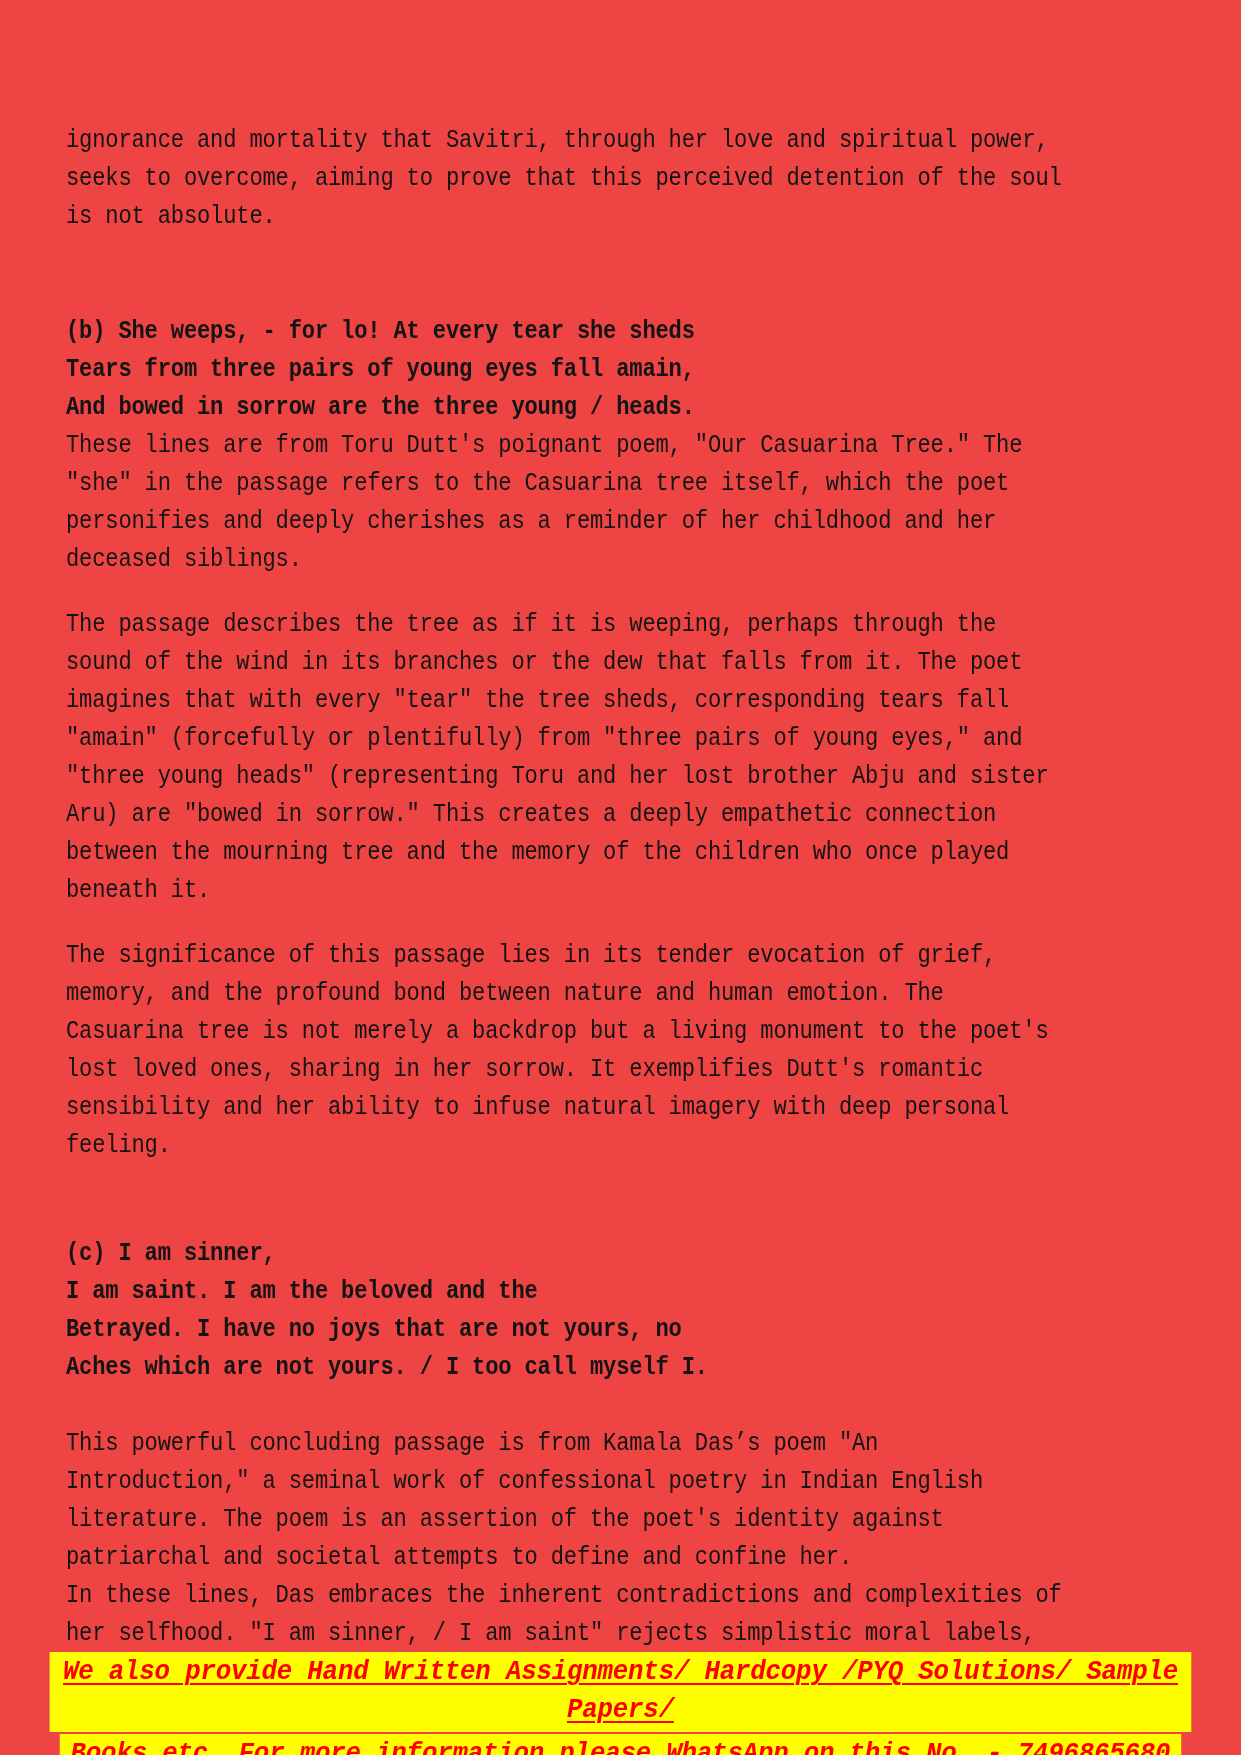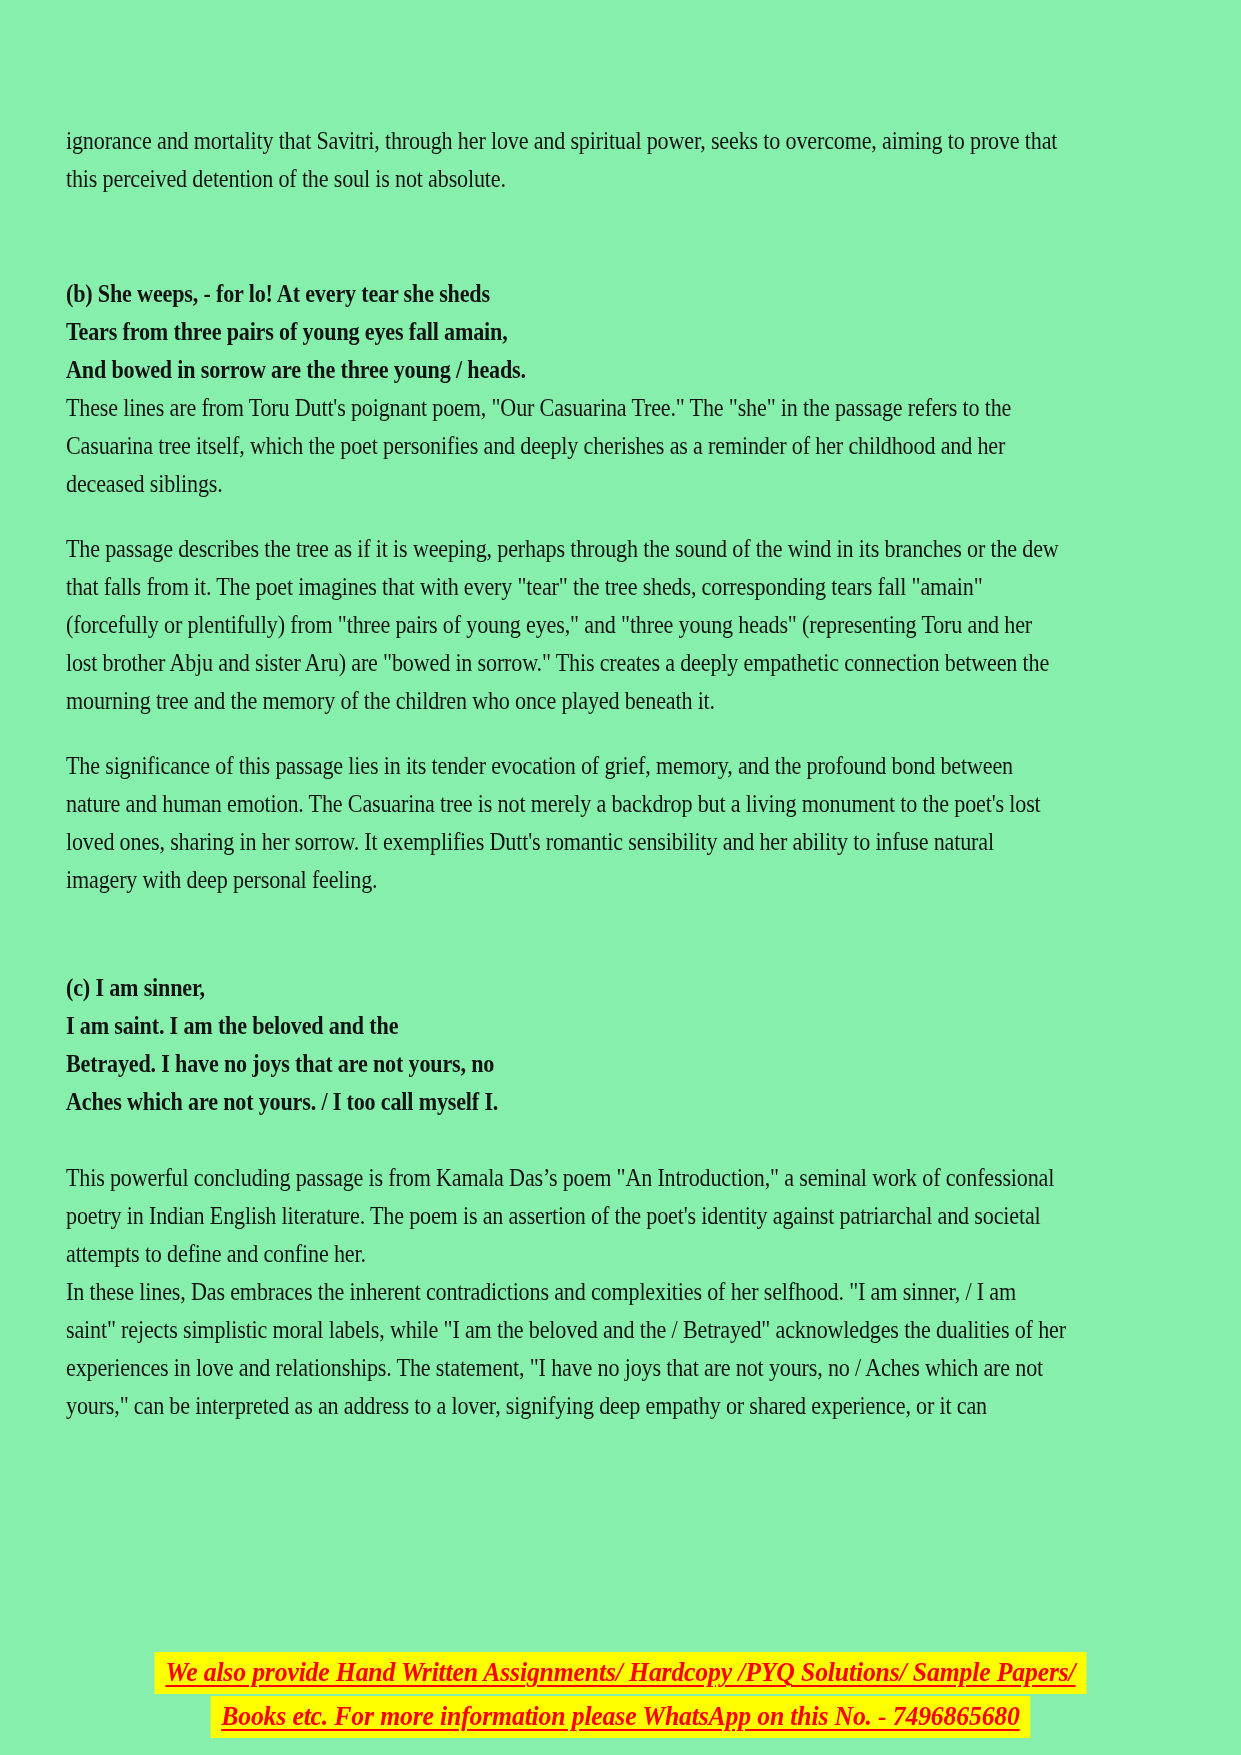--- a/index.html
+++ b/index.html
@@ -4,23 +4,23 @@
 <style>
   html, body {
     margin: 0;
     padding: 0;
     background: #ffffff;
   }
   .page {
     position: relative;
     width: 1241px;
     height: 1755px;
-    background: #86efac;
+    background: #ef4444;
     overflow: hidden;
-    font-family: Liberation Serif, serif;
+    font-family: Liberation Mono, monospace;
     color: #141414;
   }
   .content {
     position: absolute;
     left: 66px;
     top: 122px;
     width: 1130px;
     transform: scaleX(0.885);
     transform-origin: 0 0;
     font-size: 25px;

